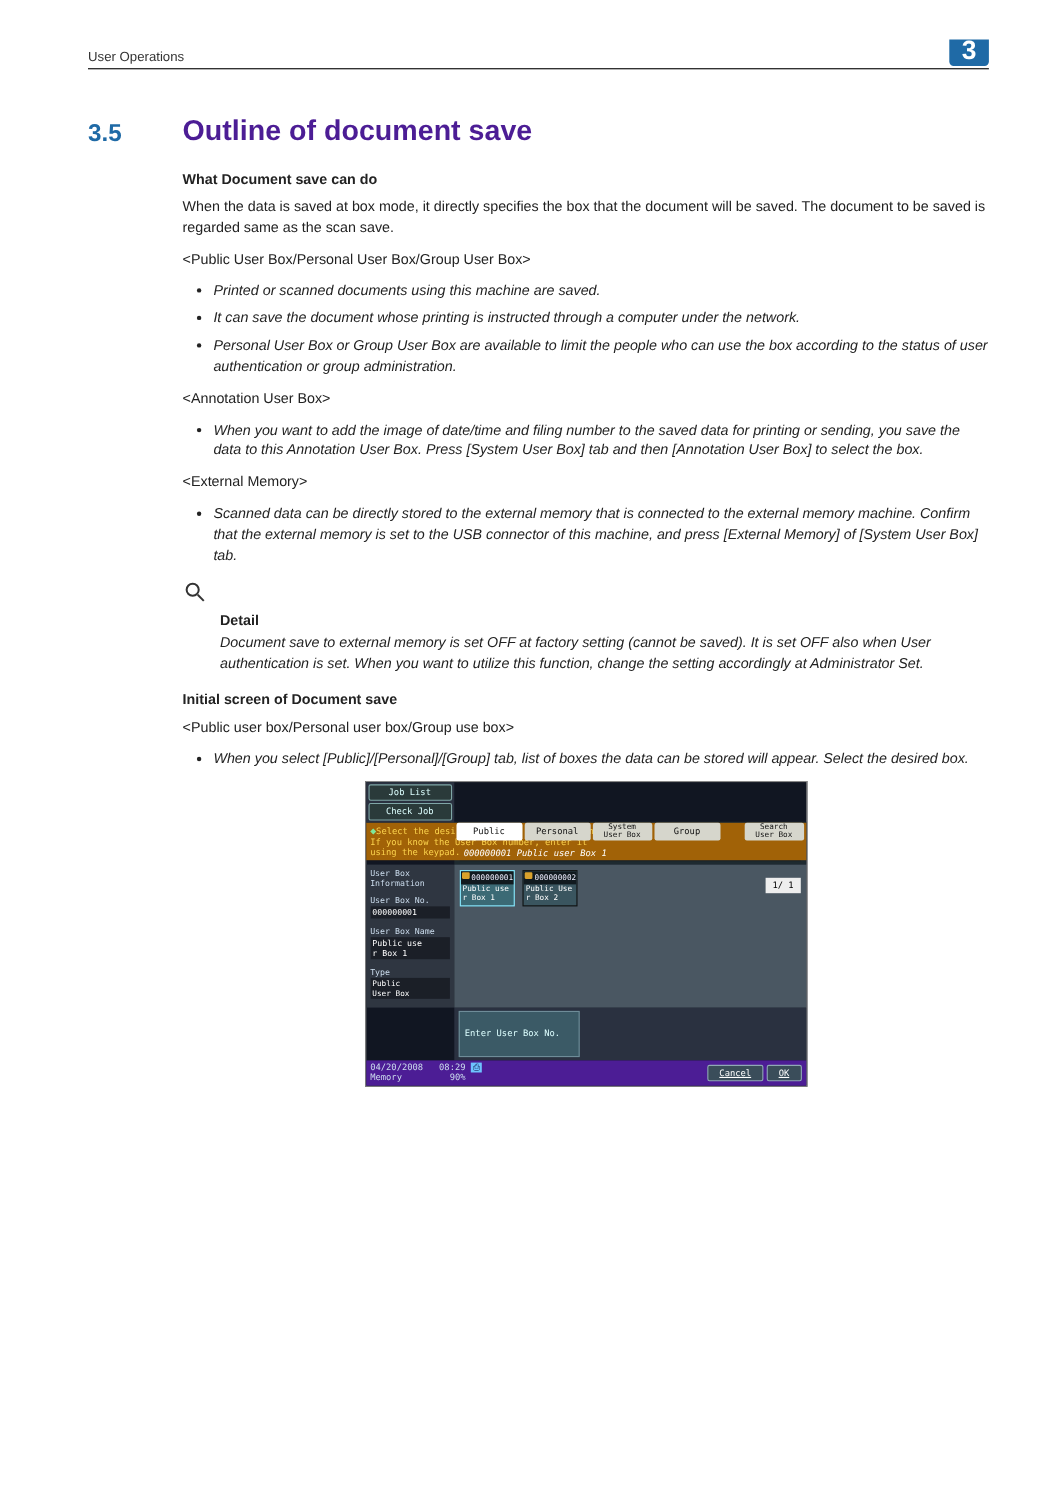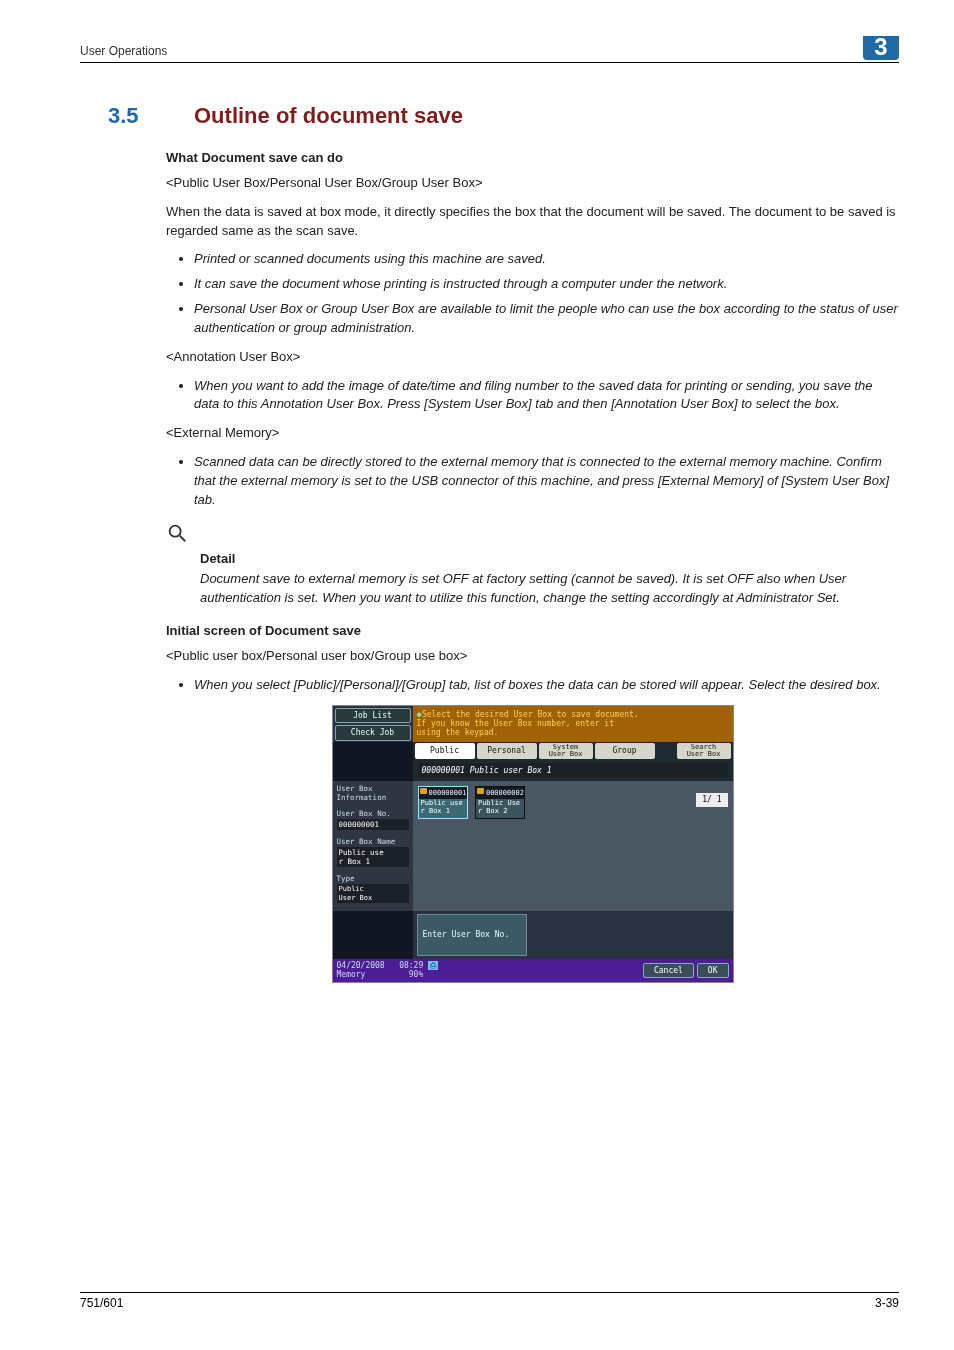--- a/index.html
+++ b/index.html
@@ -45,32 +45,31 @@
     right: 0;
     top: -4px;
   }
 
   
   .section-heading {
     display: flex;
     align-items: flex-end;
     margin-top: 40px;
     margin-bottom: 20px;
-    margin-left: 28px;
   }
   .sec-num {
     font-size: 22px;
     font-weight: bold;
     color: #1f6aa6;
     width: 86px;
   }
   .sec-title {
-    font-size: 22px;
+    font-size: 26px;
     font-weight: bold;
-    color: #7f1d1d;
+    color: #4c1d95;
   }
   
   .content {
     margin-left: 86px;
     font-size: 13px;
     line-height: 1.45;
     color: #222;
   }
   .content p { margin: 0 0 10px 0; }
   .content .bold-head {
@@ -114,20 +113,21 @@
     font-family: "Lucida Console", Monaco, monospace;
     font-size: 9px;
     color: #eef;
     position: relative;
     background: #111622;
   }
   .scr * { box-sizing: border-box; }
   .scr-top {
     display: flex;
     height: 36px;
+    flex-direction: column;
   }
   .scr-top-left {
     width: 80px;
     padding: 2px;
     background: #2a3140;
     display: flex;
     flex-direction: column;
     gap: 2px;
   }
   .pill {
@@ -264,20 +264,21 @@
     color: #cde;
   }
   .ft-left { flex: 1; line-height: 1.1; }
   .ft-btn {
     background: #3a4d5a;
     border: 1px solid #8fa9b5;
     color: #fff;
     padding: 1px 10px;
     margin-left: 3px;
     border-radius: 2px;
+    text-decoration: underline;
   }
 
   
   .page-footer {
     position: absolute;
     left: 80px; right: 55px; bottom: 40px;
     border-top: 1px solid #000;
     font-size: 12px;
     padding-top: 3px;
     display: flex;
@@ -294,23 +295,23 @@
     <div class="header-badge">3</div>
   </div>
 
   <div class="section-heading">
     <div class="sec-num">3.5</div>
     <div class="sec-title">Outline of document save</div>
   </div>
 
   <div class="content">
     <p class="bold-head">What Document save can do</p>
+    <p>When the data is saved at box mode, it directly specifies the box that the document will be saved. The document to be saved is regarded same as the scan save.</p>
+
     <p>&lt;Public User Box/Personal User Box/Group User Box&gt;</p>
-
-    <p>When the data is saved at box mode, it directly specifies the box that the document will be saved. The document to be saved is regarded same as the scan save.</p>
     <ul>
       <li>Printed or scanned documents using this machine are saved.</li>
       <li>It can save the document whose printing is instructed through a computer under the network.</li>
       <li>Personal User Box or Group User Box are available to limit the people who can use the box according to the status of user authentication or group administration.</li>
     </ul>
 
     <p>&lt;Annotation User Box&gt;</p>
     <ul>
       <li>When you want to add the image of date/time and filing number to the saved data for printing or sending, you save the data to this Annotation User Box. Press [System User Box] tab and then [Annotation User Box] to select the box.</li>
     </ul>
@@ -406,18 +407,14 @@
           <span>04/20/2008</span>&nbsp;&nbsp;&nbsp;<span>08:29</span>&nbsp;<span style="background:#6ec2ff;color:#003;padding:0 2px;">⎙</span><br>
           <span>Memory</span>&nbsp;&nbsp;&nbsp;&nbsp;&nbsp;&nbsp;&nbsp;&nbsp;&nbsp;<span>90%</span>
         </div>
         <div class="ft-btn">Cancel</div>
         <div class="ft-btn">OK</div>
       </div>
     </div>
 
   </div>
 
-  <div class="page-footer">
-    <span>751/601</span>
-    <span>3-39</span>
-  </div>
 
 </div>
 
 </body></html>

